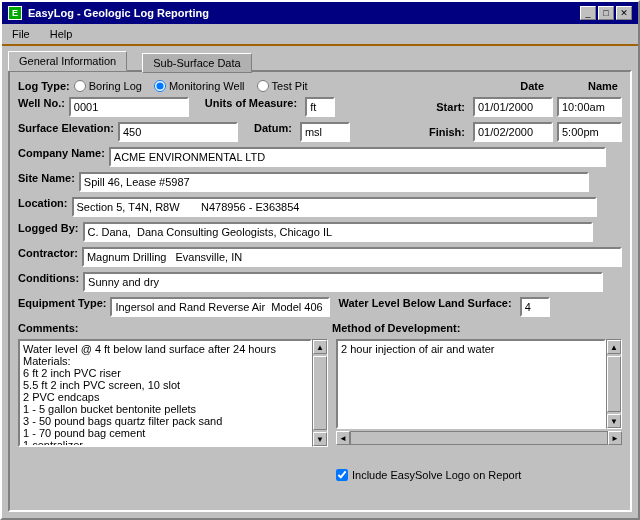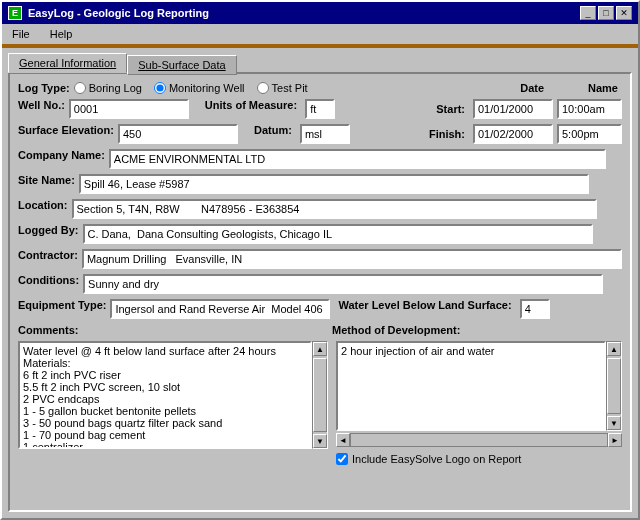--- a/index.html
+++ b/index.html
@@ -79,35 +79,34 @@
       cursor: pointer;
       color: #000;
     }
 
     
     .menu-bar {
       background: #c0c0c0;
       padding: 2px 4px;
       display: flex;
       gap: 8px;
-      border-bottom: 4px solid #a16207;
+      border-bottom: 2px solid #a16207;
     }
 
     .menu-item {
       padding: 2px 6px;
       font-size: 11px;
       cursor: pointer;
     }
 
     
     .tab-bar {
       display: flex;
       padding: 4px 6px 0 6px;
-      gap: 0;
-      text-decoration: underline;
+      gap: 15px;
     }
 
     .tab {
       padding: 3px 10px;
       background: #c0c0c0;
       border: 1px solid;
       border-top-color: #ffffff;
       border-left-color: #ffffff;
       border-right-color: #808080;
       border-bottom-color: #c0c0c0;
@@ -211,21 +210,21 @@
     .section-row {
       display: flex;
       gap: 0;
     }
 
     
     .checkbox-row {
       display: flex;
       align-items: center;
       gap: 4px;
-      margin-top: 4px;
+      margin-top: 22px;
     }
 
     input[type="checkbox"] {
       width: 12px;
       height: 12px;
     }
 
     
     .scroll-container {
       position: relative;

